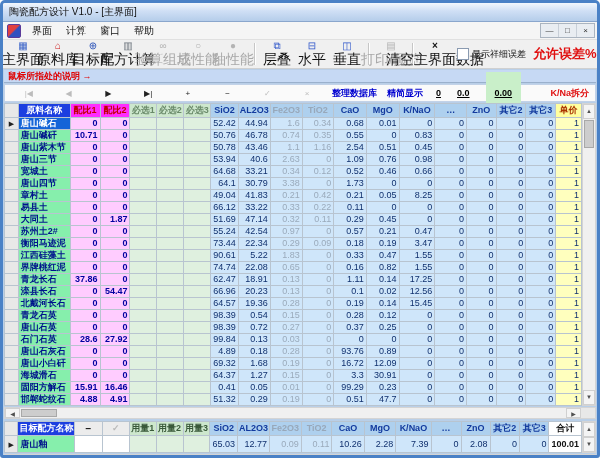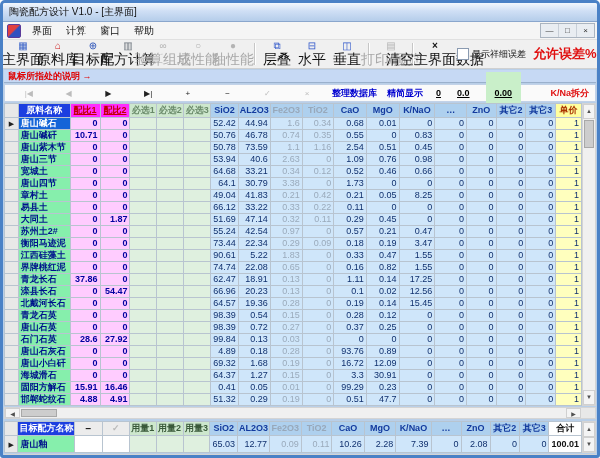--- a/index.html
+++ b/index.html
@@ -41,21 +41,21 @@
   .navval.green{background:#c9efc9;padding:16px 9px;}
   .kna{color:#e01010;font-weight:bold;margin-left:auto;margin-right:2px;white-space:nowrap;}
   
   .gridrow{display:flex;flex:0 0 auto;}
   table.grid{border-collapse:collapse;table-layout:fixed;background:#fff;font-size:9px;}
   table.grid td,table.grid th{border:1px solid #b8c4d0;overflow:hidden;white-space:nowrap;padding:0 2px;height:12px;line-height:11px;box-sizing:border-box;}
   table.grid th{height:14px;font-weight:bold;text-align:center;padding:0 1px;}
   td.num{text-align:right;}
   .c-gut{background:#e8e8e8;border:1px solid #c8c8c8;padding:0;text-align:center;color:#222;font-size:7px;}
   .h-name{background:#1c3ee0;color:#fff;text-align:left;padding-left:3px;}
-  .h-ratio{background:#ff2cff;color:#c00000;text-decoration:underline;}
+  .h-ratio{background:#ff2cff;color:#c00000;}
   .h-must{background:#cde7cd;color:#6a8a6a;}
   .h-ox{background:#aed0ee;color:#123a9e;}
   .h-ox.h-dim{color:#98a8ba;}
   .h-price{background:#ffff9e;color:#aa3300;}
   .h-use{background:#cde7cd;color:#3a5a3a;}
   .h-btn{background:#ececec;color:#111;font-size:10px;}
   .h-btnchk{background:#ececec;color:#b8b8b8;}
   .h-total{background:#fff;color:#111;}
   .c-name{background:#86efac;color:#00128c;font-weight:bold;text-align:left;}
   .c-name.sel{background:#1464d8;color:#fff;}
@@ -279,21 +279,21 @@
             </tr>
             <tr>
               <td class="c-gut"></td>
               <td class="c-name">唐山紫木节</td>
               <td class="c-ratio num">0</td>
               <td class="c-ratio num">0</td>
               <td class="c-must num"></td>
               <td class="c-must num"></td>
               <td class="c-must num"></td>
               <td class="c-ox num">50.78</td>
-              <td class="c-ox num">73.59</td>
+              <td class="c-ox num">43.46</td>
               <td class="c-ox c-dim num">1.1</td>
               <td class="c-ox c-dim num">1.16</td>
               <td class="c-ox num">2.54</td>
               <td class="c-ox num">0.51</td>
               <td class="c-ox num">0.45</td>
               <td class="c-ox num">0</td>
               <td class="c-ox num">0</td>
               <td class="c-ox num">0</td>
               <td class="c-ox num">0</td>
               <td class="c-price num">1</td>

